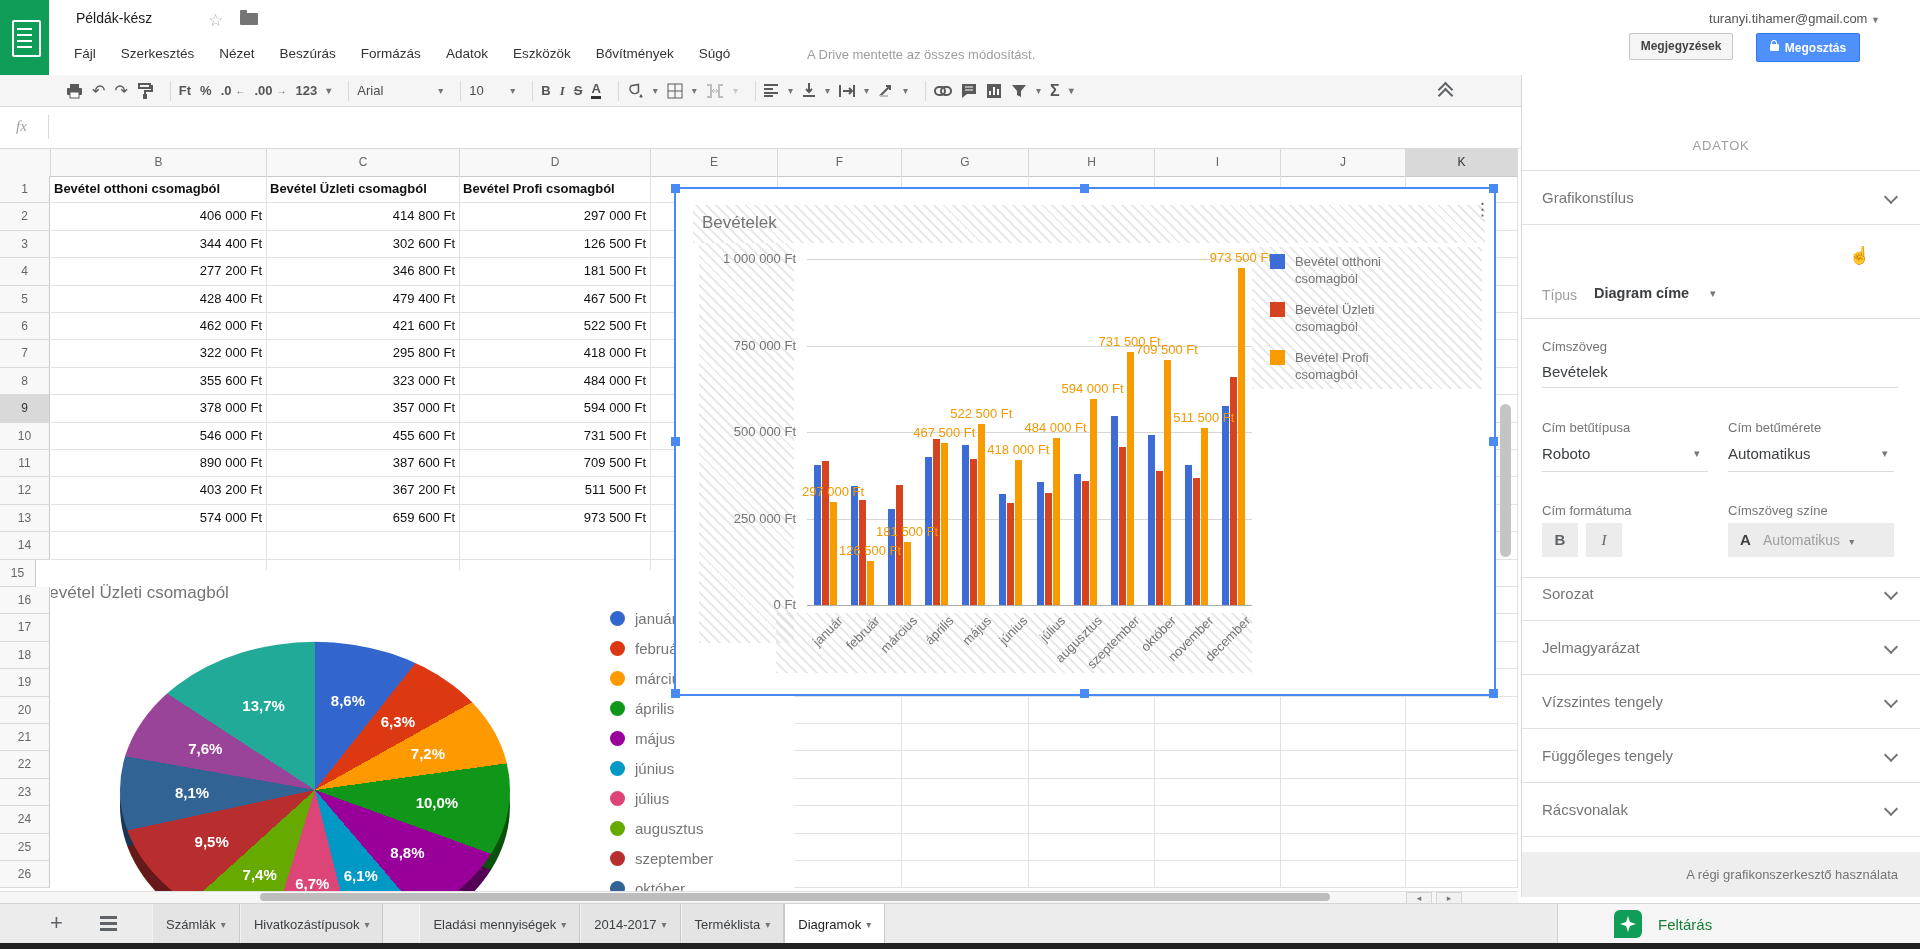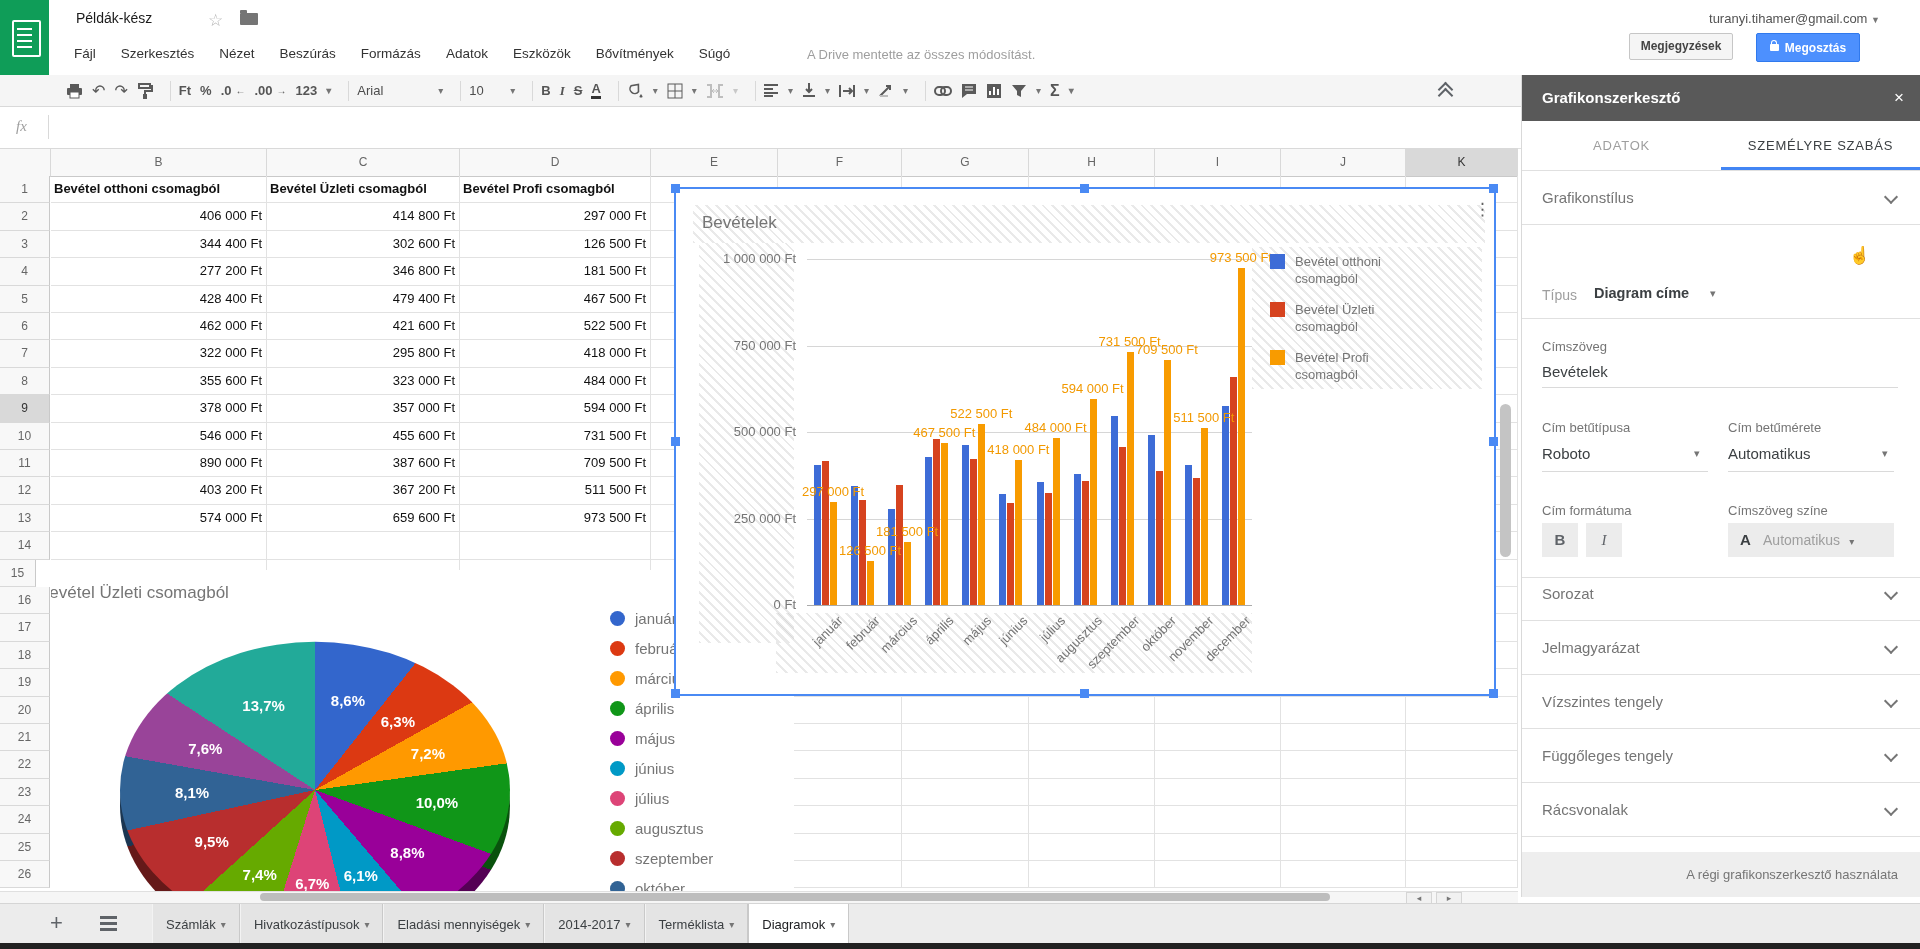--- a/index.html
+++ b/index.html
@@ -754,36 +754,37 @@
 <div class="abs" id="hscroll-thumb"></div>
 <div class="hsbtn" style="left:1406px">◂</div>
 <div class="hsbtn" style="left:1436px">▸</div>
 
 <div class="abs" id="sheetbar">
   <div id="add-sheet">+</div>
   <div id="all-sheets"></div>
   <div id="tabs">
       <div class="sheettab" style="position: relative;">Számlák<span class="dd">▾</span></div>
       <div class="sheettab" style="position: relative;">Hivatkozástípusok<span class="dd">▾</span></div>
-      <div class="sheettab" style="position: relative;">Eladási mennyiségek<span class="dd">▾</span></div>
+      <div class="sheettab" style="position: relative; margin-left: 36px;">Eladási mennyiségek<span class="dd">▾</span></div>
       <div class="sheettab" style="position: relative;">2014-2017<span class="dd">▾</span></div>
       <div class="sheettab" style="position: relative;">Terméklista<span class="dd">▾</span></div>
       <div class="sheettab active" style="position: relative;">Diagramok<span class="dd">▾</span></div>
     </div>
+  <div id="explore">
+    <div id="explore-icon">
+        <div class="st"></div>
+      </div>
+    <div id="explore-label">Feltárás</div>
+  </div>
 </div>
 <div class="abs" id="blackstrip"></div>
 
 <div class="abs" id="sidebar">
-  <div id="sb-head">
-    <span>Grafikonszerkesztő</span>
-    <span id="sb-close">×</span>
-  </div>
   <div id="sb-tabs">
     <div class="sb-tab">ADATOK</div>
-    <div class="sb-tab active">SZEMÉLYRE SZABÁS</div>
   </div>
 
   <div class="sb-row" style="top:96px">
     <span>Grafikonstílus</span><span class="chev"></span>
   </div>
 
   <div id="hand-cursor">☝</div>
 
   <div class="sb-label" style="left:20px;top:212px;font-size:14px;color:#9e9e9e">Típus</div>
   <div class="sb-value" style="left:72px;top:210px;font-size:14.5px;font-weight:bold">Diagram címe</div>

